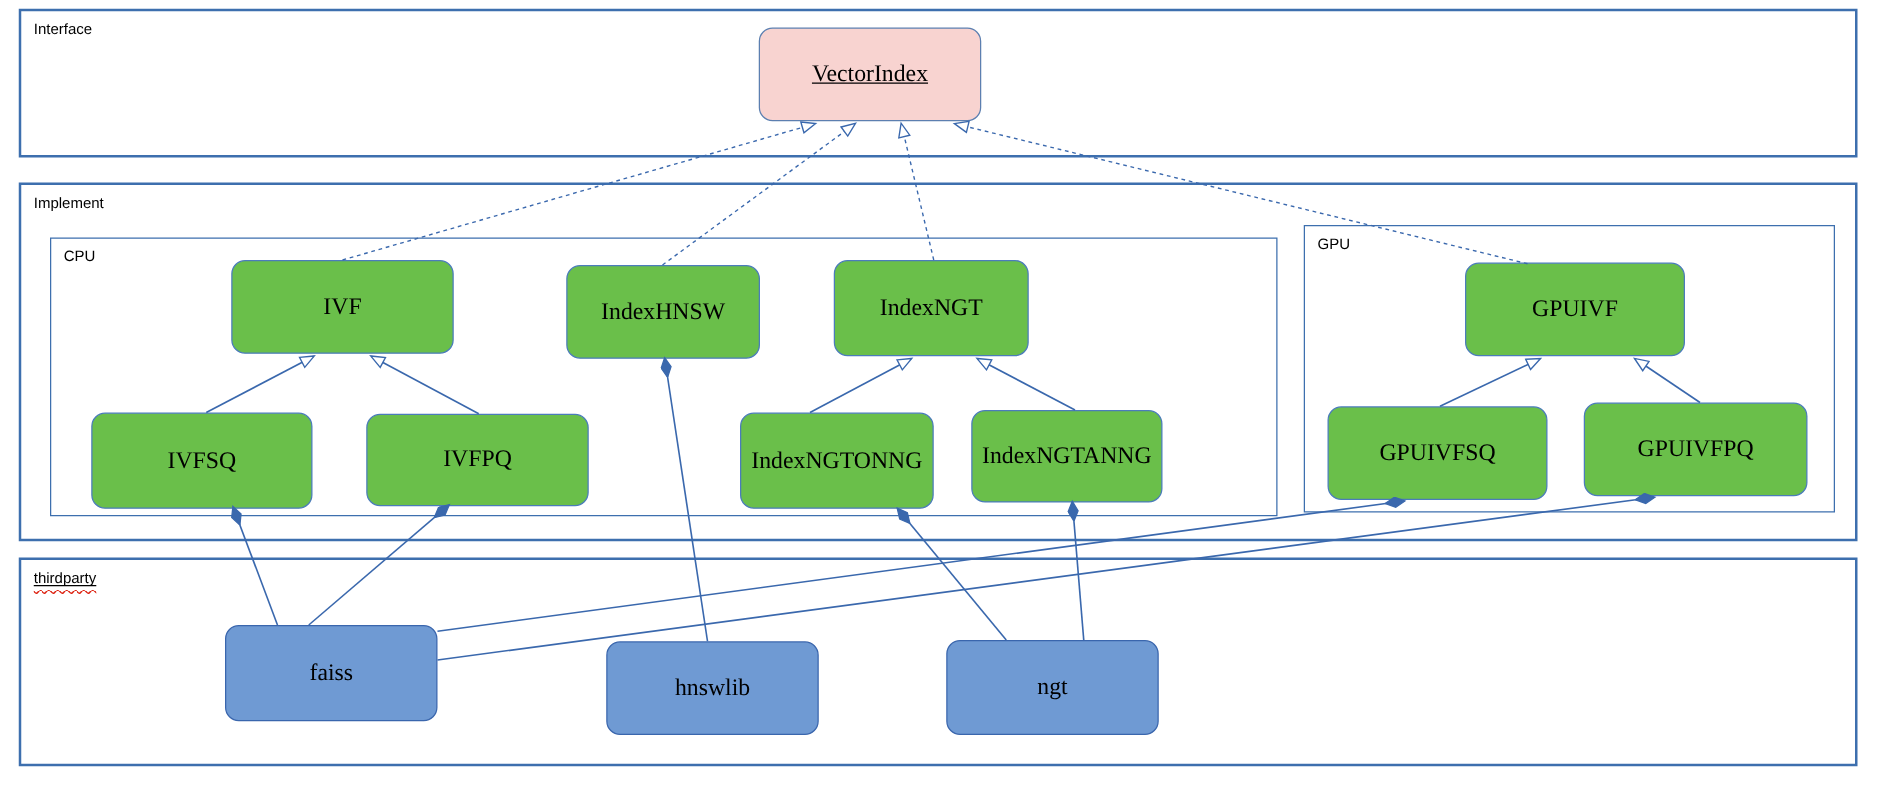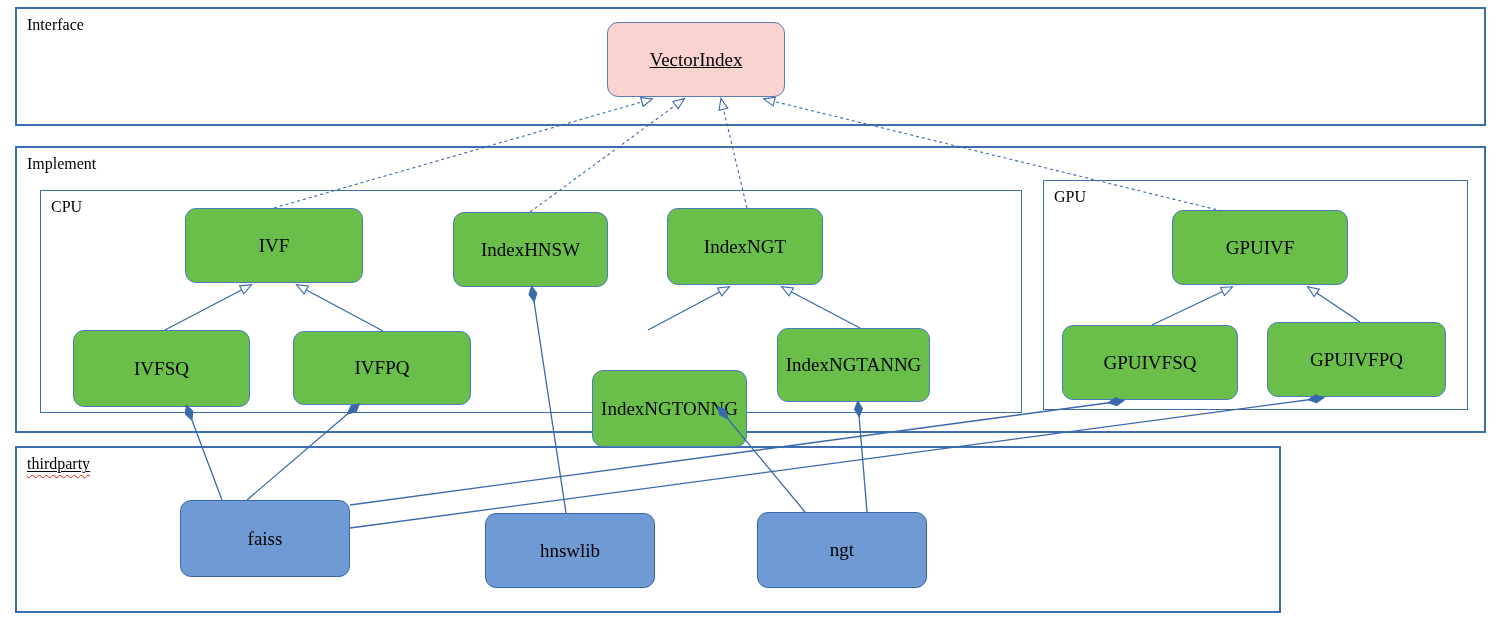--- a/index.html
+++ b/index.html
@@ -10,22 +10,22 @@
   }
   .container {
     position:absolute;
     border:2px solid var(--container_border);
     background:transparent;
     box-sizing:border-box;
   }
   .container.thin { border-width:1.5px; }
   .container-label {
     position:absolute; top:7px; left:10px;
-    font-size:16px; color:#000;
-    font-family:Liberation Serif, serif;
+    font-size:12px; color:#000;
+    font-family:Liberation Sans, sans-serif;
     white-space:nowrap;
   }
   .wavy {
     text-decoration-line:underline;
     text-decoration-style:wavy;
     text-decoration-color:var(--spellcheck);
     text-decoration-thickness:1px;
     text-underline-offset:5px;
   }
   .solid-ul {
@@ -44,30 +44,30 @@
   }
   .node.kind-class     { background:var(--class_fill);     border:1.6px solid var(--class_border); }
   .node.kind-interface { background:var(--interface_fill); border:1.6px solid var(--interface_border); }
   .node.kind-lib       { background:var(--lib_fill);       border:1.6px solid var(--lib_border); }
 
   
   #c-interface  { left:15px;   top:7px;   width:1471px; height:119px; }
   #c-implement  { left:15px;   top:146px; width:1471px; height:287px; }
   #c-cpu        { left:40px;   top:190px; width:982px;  height:223px; }
   #c-gpu        { left:1043px; top:180px; width:425px;  height:230px; }
-  #c-thirdparty { left:15px;   top:446px; width:1266px; height:167px; }
+  #c-thirdparty { left:15px;   top:446px; width:1471px; height:167px; }
 
   
   #n-vectorindex  { left:607px;  top:22px;  width:178px; height:75px;text-decoration:underline; }
   #n-ivf          { left:185px;  top:208px; width:178px; height:75px; }
   #n-indexhnsw    { left:453px;  top:212px; width:155px; height:75px; }
   #n-indexngt     { left:667px;  top:208px; width:156px; height:77px; }
   #n-ivfsq        { left:73px;   top:330px; width:177px; height:77px; }
   #n-ivfpq        { left:293px;  top:331px; width:178px; height:74px; }
-  #n-indexngtonng { left:592px;  top:330px; width:155px; height:77px;margin-top:40px; }
+  #n-indexngtonng { left:592px;  top:330px; width:155px; height:77px; }
   #n-indexngtanng { left:777px;  top:328px; width:153px; height:74px; }
   #n-gpuivf       { left:1172px; top:210px; width:176px; height:75px; }
   #n-gpuivfsq     { left:1062px; top:325px; width:176px; height:75px; }
   #n-gpuivfpq     { left:1267px; top:322px; width:179px; height:75px; }
   #n-faiss        { left:180px;  top:500px; width:170px; height:77px; }
   #n-hnswlib      { left:485px;  top:513px; width:170px; height:75px; }
   #n-ngt          { left:757px;  top:512px; width:170px; height:76px; }
 
   #edges {
     position:absolute; left:0; top:0; width:1503px; height:628px;

